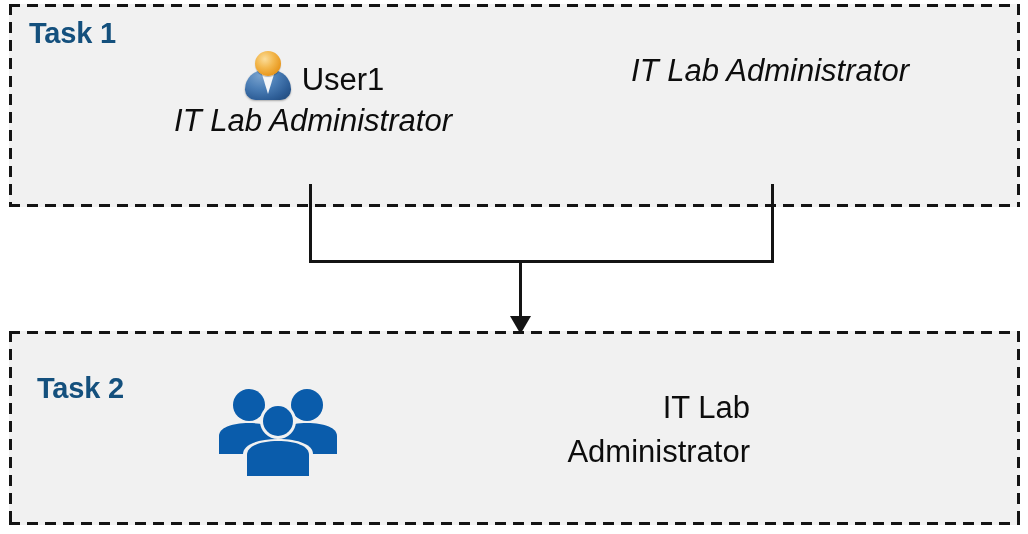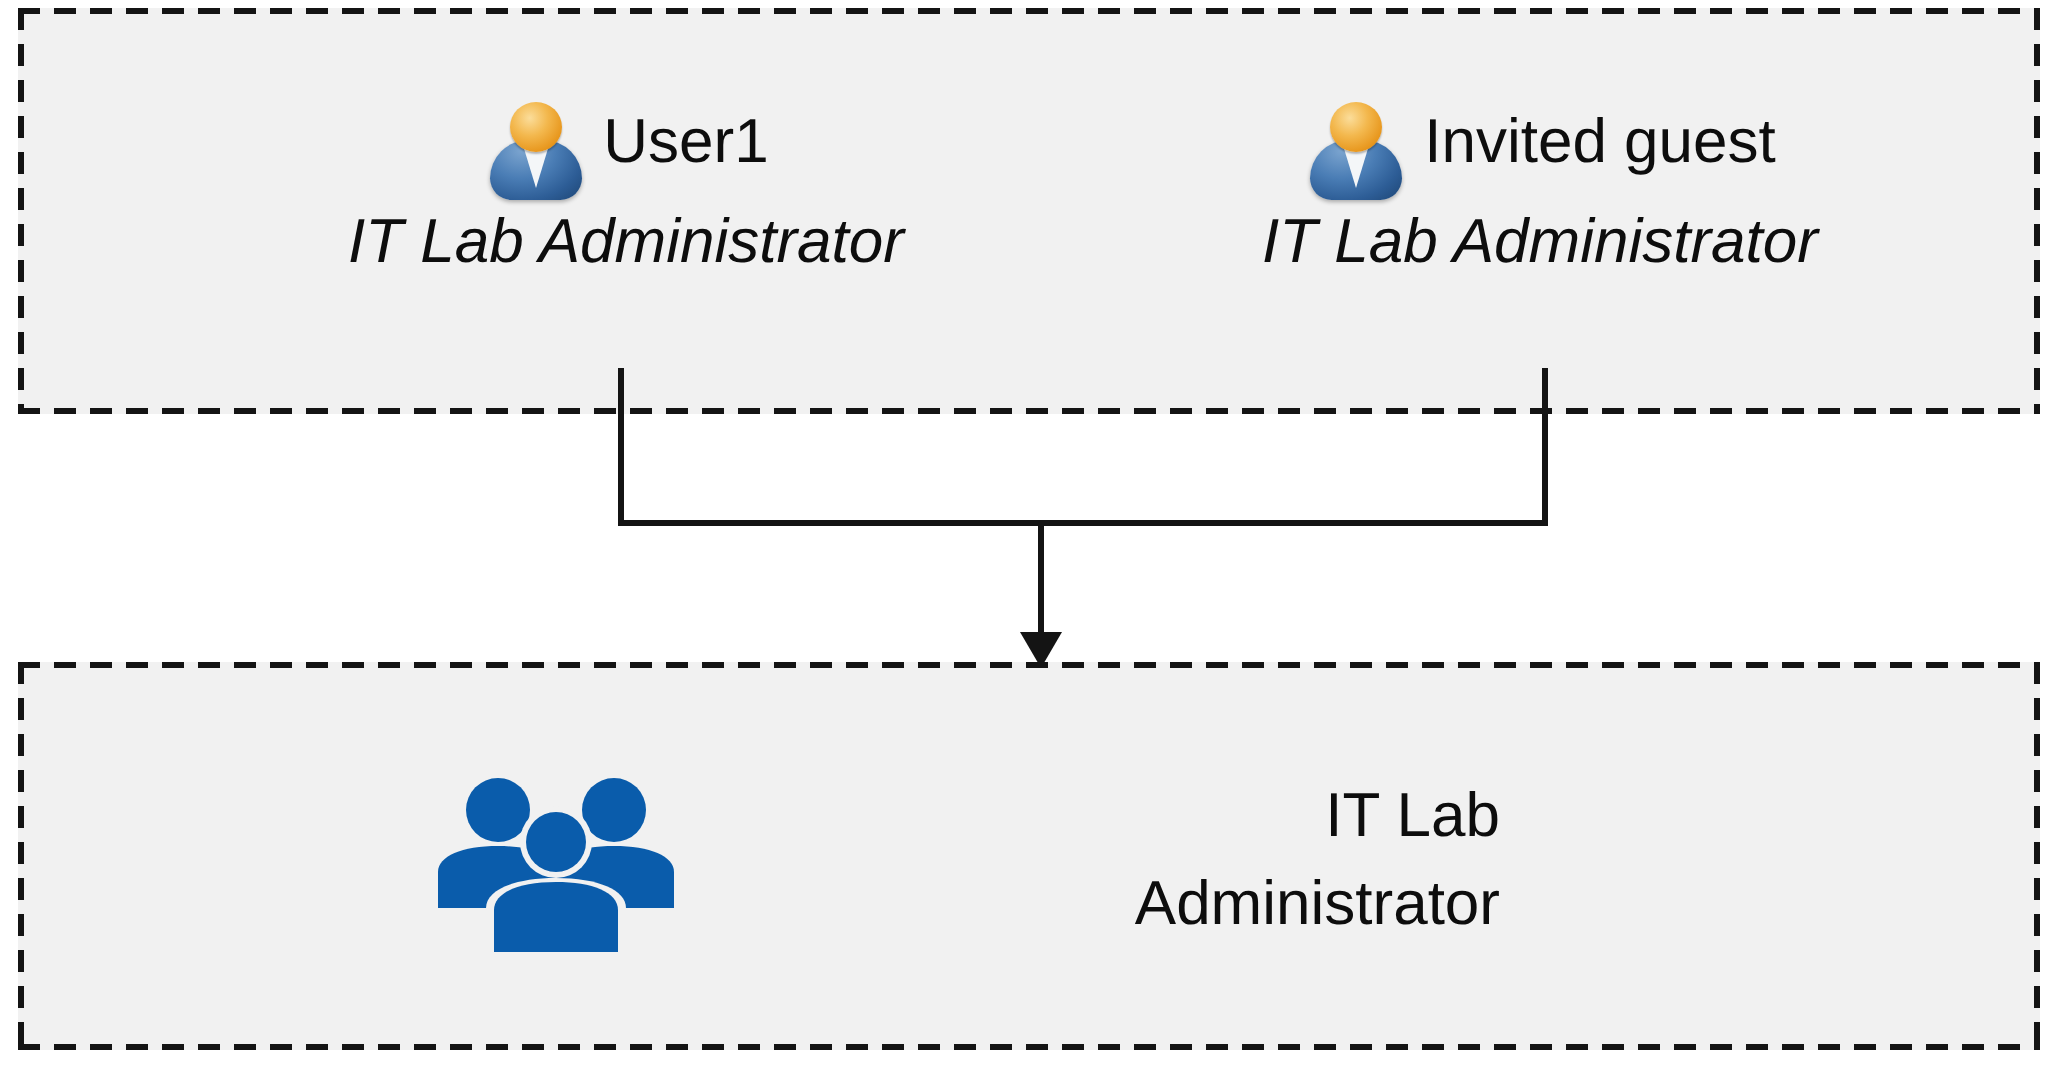--- a/index.html
+++ b/index.html
@@ -64,21 +64,21 @@
   #task2-label { left: 37px; top: 372px; }
 
   
   .person {
     position: absolute;
     text-align: center;
     white-space: nowrap;
   }
   .person-row {
     display: flex;
-    align-items: flex-start;
+    align-items: flex-end;
     justify-content: center;
     gap: 8px;
   }
   .person-name, .person-role {
     font-size: 31px;
     color: #0d0d0d;
     line-height: 41px;
     font-weight: 400;
   }
   .person-role { display: block; font-style: italic; }
@@ -146,60 +146,54 @@
 
 <div id="canvas">
 
   <div class="task-box" id="task1-box">
     <div class="edge edge-h edge-top"></div>
     <div class="edge edge-h edge-bottom"></div>
     <div class="edge edge-v edge-left"></div>
     <div class="edge edge-v edge-right"></div>
   </div>
 
+  <div class="task-label" id="task1-label">Task 1</div>
 
   <div class="person" id="person-user1">
     <div class="person-row">
       <span class="user-icon">
         <span class="body"></span>
         <span class="collar"></span>
         <span class="head"></span>
       </span>
       <span class="person-name">User1</span>
     </div>
     <span class="person-role">IT Lab Administrator</span>
   </div>
 
   <div class="person" id="person-guest">
-    <div class="person-row">
-      <span class="user-icon">
-        <span class="body"></span>
-        <span class="collar"></span>
-        <span class="head"></span>
-      </span>
-      <span class="person-name">Invited guest</span>
-    </div>
     <span class="person-role">IT Lab Administrator</span>
   </div>
 
   <svg id="connector" viewBox="0 0 1028 534" width="1028" height="534" xmlns="http://www.w3.org/2000/svg">
     <g fill="none" stroke="#141414" stroke-width="3">
       <path d="M310.5 184 L310.5 261.5 L772.5 261.5 L772.5 184"></path>
       <path d="M520.5 261.5 L520.5 318"></path>
     </g>
     <polygon points="510,316 531,316 520.5,334" fill="#141414"></polygon>
   </svg>
 
   <div class="task-box" id="task2-box">
     <div class="edge edge-h edge-top"></div>
     <div class="edge edge-h edge-bottom"></div>
     <div class="edge edge-v edge-left"></div>
     <div class="edge edge-v edge-right"></div>
   </div>
 
+  <div class="task-label" id="task2-label">Task 2</div>
 
   <svg id="group-icon" viewBox="0 0 124 88" width="124" height="88" xmlns="http://www.w3.org/2000/svg">
     <g fill="#0a5cab">
 
       <circle cx="33" cy="17" r="16"></circle>
       <path d="M3 66 L3 48 C3 40 15 35 33 35 C51 35 63 40 63 48 L63 66 Z"></path>
 
       <circle cx="91" cy="17" r="16"></circle>
       <path d="M61 66 L61 48 C61 40 73 35 91 35 C109 35 121 40 121 48 L121 66 Z"></path>
 

